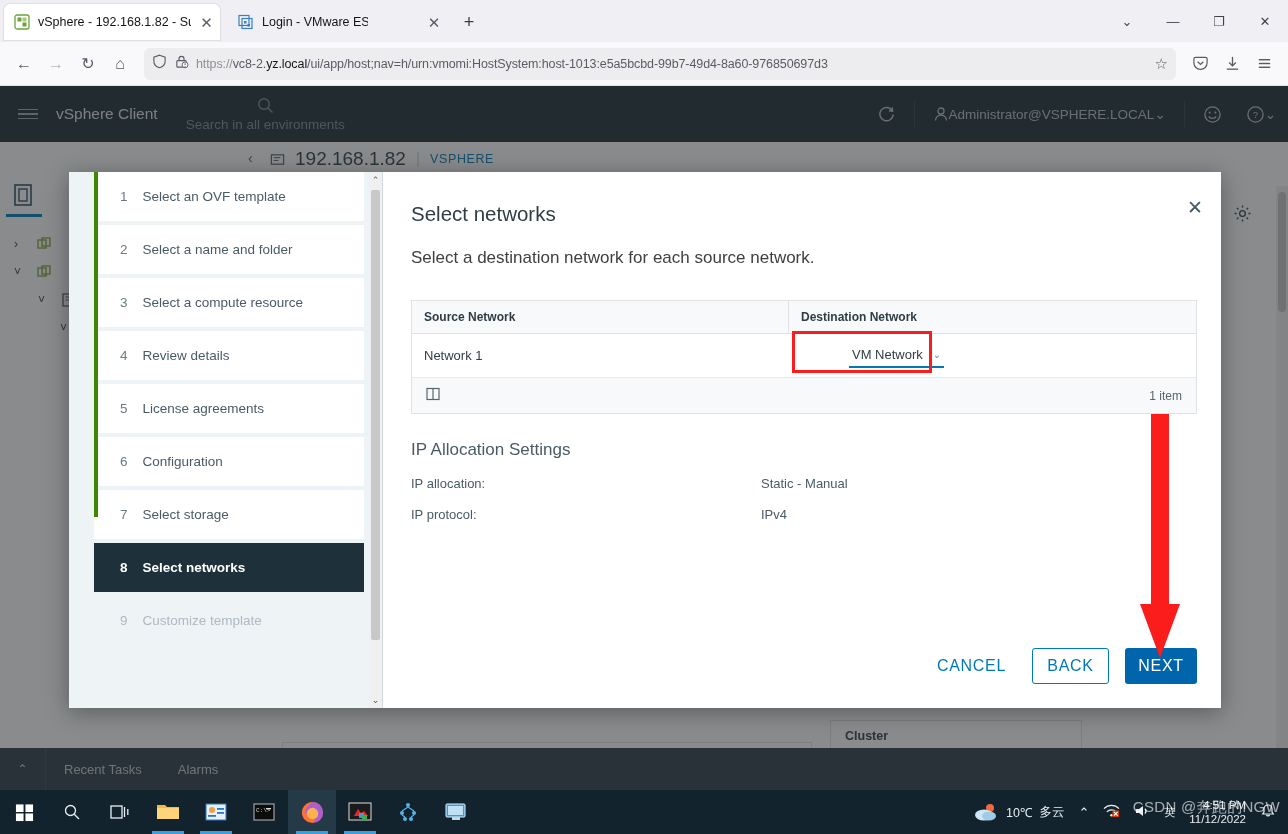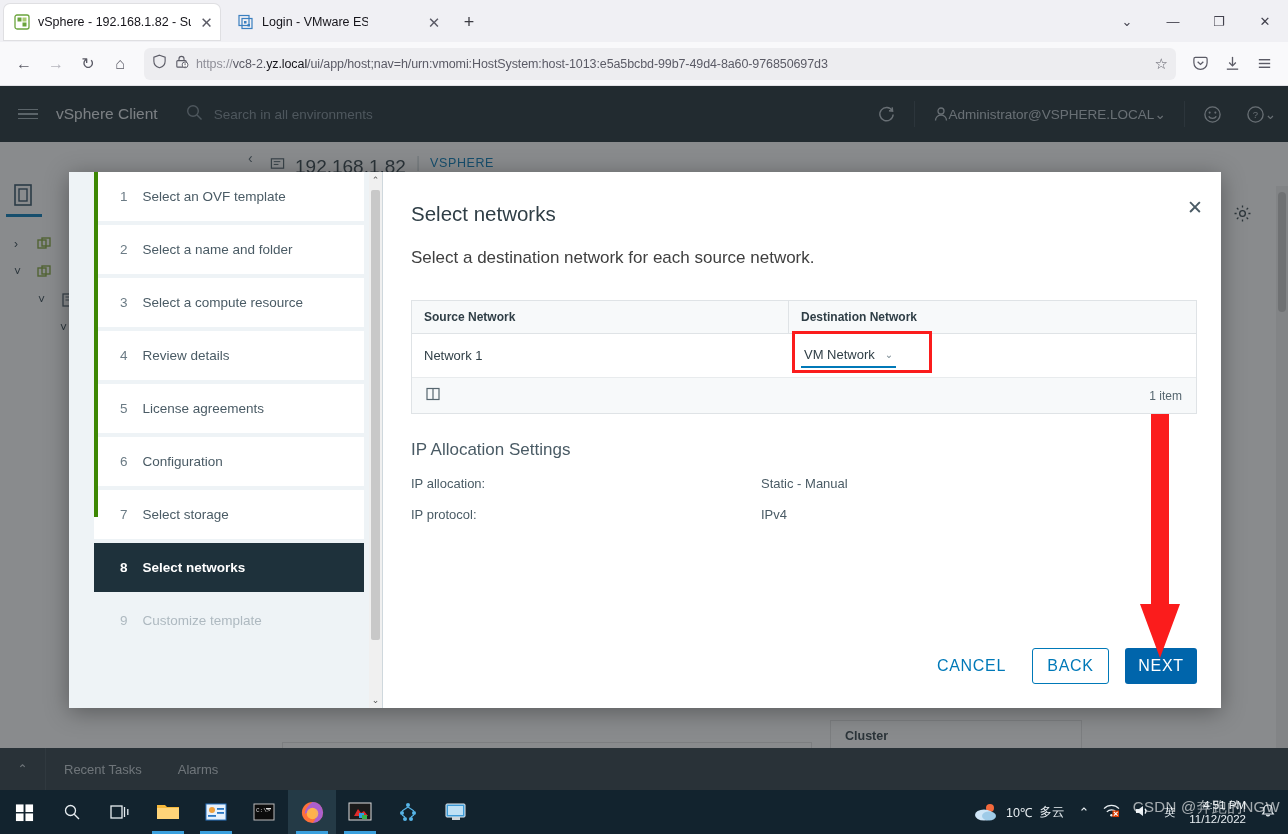--- a/index.html
+++ b/index.html
@@ -59,28 +59,28 @@
 
   
   .vs-page { position:absolute; left:0; top:86px; width:1288px; height:662px; background:#fff; overflow:hidden; }
   .vs-header {
     position:absolute; left:0; top:0; width:1288px; height:56px; background:#1b2a32;
     display:flex; align-items:center; color:#cbd4d8;
   }
   .vs-hamb { width:56px; display:flex; align-items:center; justify-content:center; }
   .vs-hamb i { display:block; width:20px; height:1.6px; background:#9aa8b0; margin:3px 0; }
   .vs-brand { font-size:15.5px; color:#dfe5e8; margin-right:28px; }
-  .vs-search { display:flex; align-items:center; gap:11px; color:#7d8c95; font-size:13.5px; }
+  .vs-search { display:flex; align-items:center; color:#7d8c95; font-size:13.5px;flex-direction:column; }
   .vs-header-right { margin-left:auto; display:flex; align-items:center; height:56px; }
   .vs-sep { width:1px; height:26px; background:#31424b; margin:0 6px; }
   .vs-hr-item { display:flex; align-items:center; padding:0 12px; color:#b7c2c8; font-size:13.5px; }
 
   .vs-body { position:absolute; left:0; top:56px; width:1288px; height:606px; background:#ffffff; }
   .vs-crumb { position:absolute; left:270px; top:6px; display:flex; align-items:center; gap:10px; }
-  .vs-crumb .host { font-size:19px; color:#2f3e46;margin-top:8px; }
+  .vs-crumb .host { font-size:19px; color:#2f3e46; }
   .vs-crumb .actions { color:#0079b8; font-size:12.5px; letter-spacing:.6px; }
   .vs-collapse { position:absolute; left:248px; top:8px; color:#50626c; font-size:14px; }
   .vs-lefticon { position:absolute; left:10px; top:40px; width:28px; height:28px; color:#2f4e62; }
   .vs-lefticon-underline { position:absolute; left:6px; top:72px; width:36px; height:3px; background:#0079b8; }
   .vs-tree { position:absolute; left:14px; top:88px; font-size:12px; color:#32444f; }
   .vs-tree-row { display:flex; align-items:center; gap:8px; height:28px; }
   .vs-gear { position:absolute; right:36px; top:62px; color:#2f3e46; font-size:17px; }
   .vs-scroll-r { position:absolute; right:0; top:44px; width:12px; height:562px; background:#efefef; }
   .vs-scroll-r .thumb { position:absolute; left:2px; top:6px; width:8px; height:120px; background:#c6c6c6; border-radius:4px; }
 
@@ -135,21 +135,21 @@
   .net-table { margin-top:32px; border:1px solid #dfe3e6; width:786px; }
   .nt-head { display:flex; background:#f7f9fa; border-bottom:1px solid #dfe3e6; height:33px; align-items:center; }
   .nt-head div { font-size:12px; font-weight:bold; color:#2f3e46; padding-left:12px; }
   .nt-c1 { width:377px; border-right:1px solid #dfe3e6; height:33px; display:flex; align-items:center; }
   .nt-c2 { flex:1; height:33px; display:flex; align-items:center; }
   .nt-row { display:flex; height:44px; align-items:center; border-bottom:1px solid #e8ebed; }
   .nt-row .r1 { width:377px; padding-left:12px; font-size:13px; color:#2f3e46; }
   .nt-row .r2 { flex:1; padding-left:12px; position:relative; }
   .dd {
     display:inline-flex; align-items:center; gap:10px; font-size:13px; color:#2f3e46;
-    border-bottom:2px solid #0079b8; padding:3px 3px 4px 3px;
+    border-bottom:2px solid #0079b8; padding:3px 3px 4px 3px;margin-left:48px;
   }
   .dd .chev { font-size:10px; color:#7a8a93; }
   .dd-highlight {
     position:absolute; left:3px; top:-13px; width:140px; height:42px;
     border:3px solid #fb1c1c; pointer-events:none;
   }
   .nt-foot { display:flex; align-items:center; height:35px; background:#f7f9fa; padding:0 14px; }
   .nt-foot .count { margin-left:auto; font-size:12px; color:#56666f; }
 
   .ip-title { margin-top:26px; font-size:17px; color:#4a5b65; font-weight:400; }

